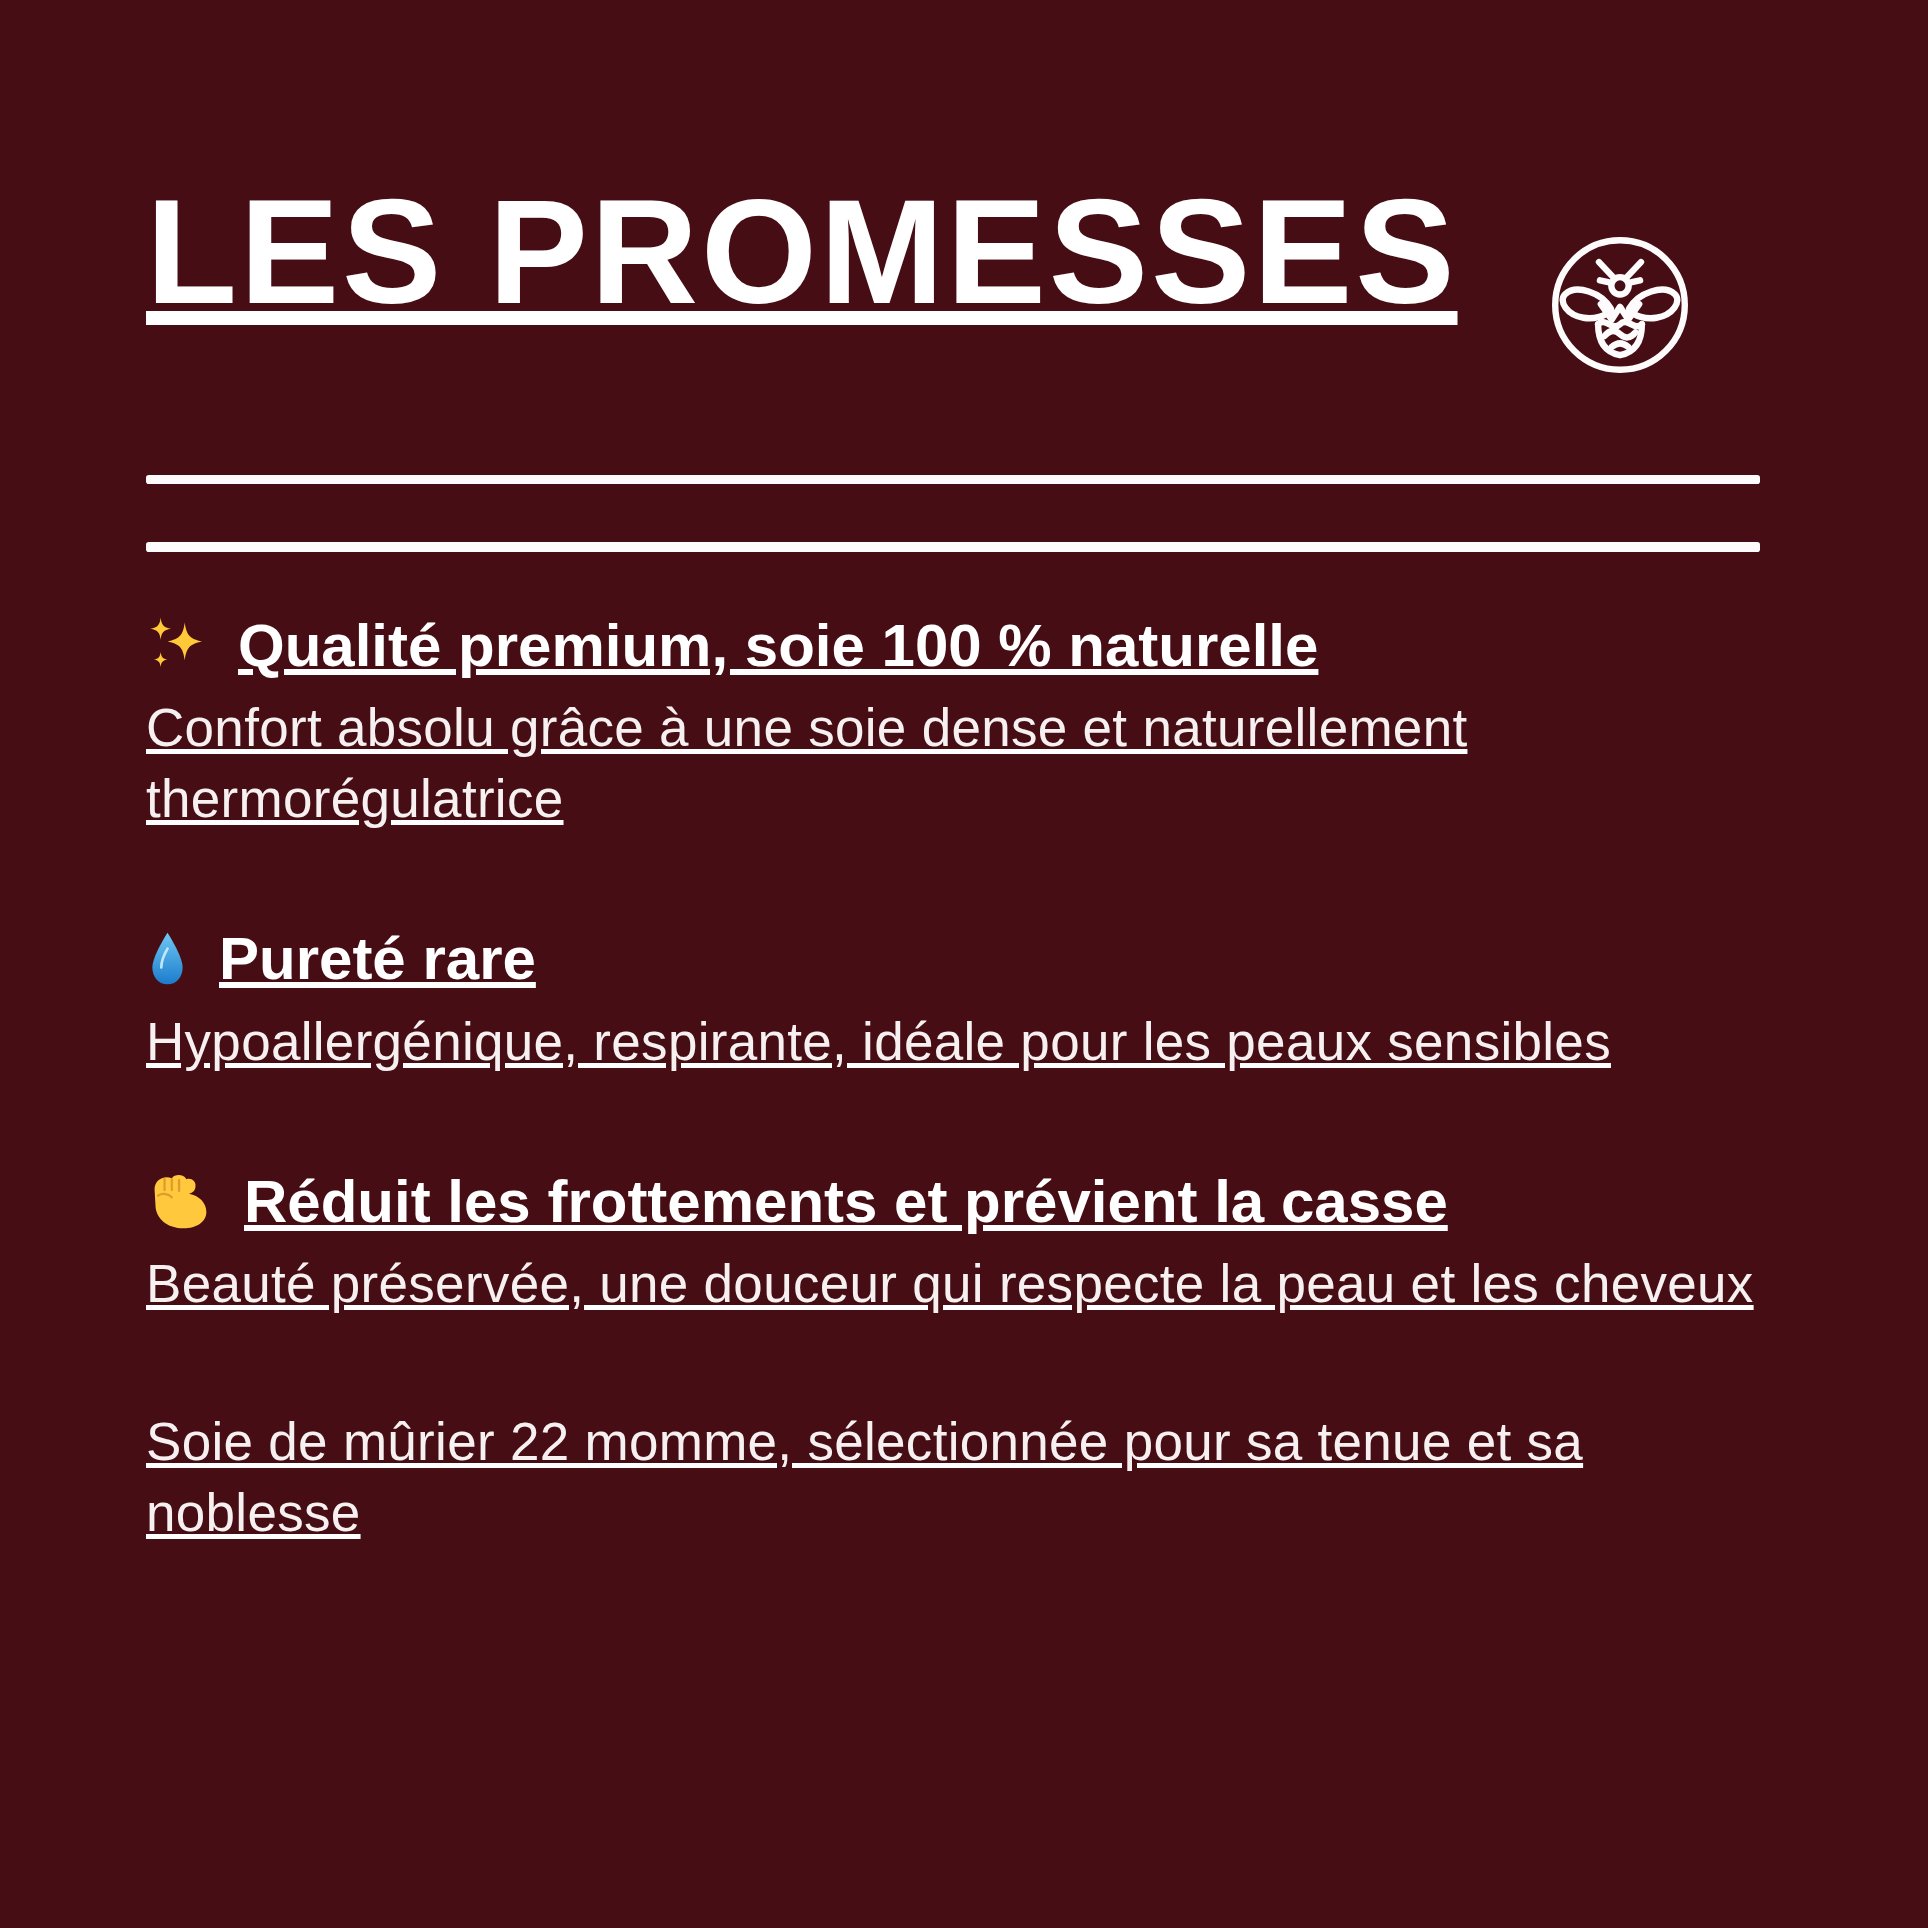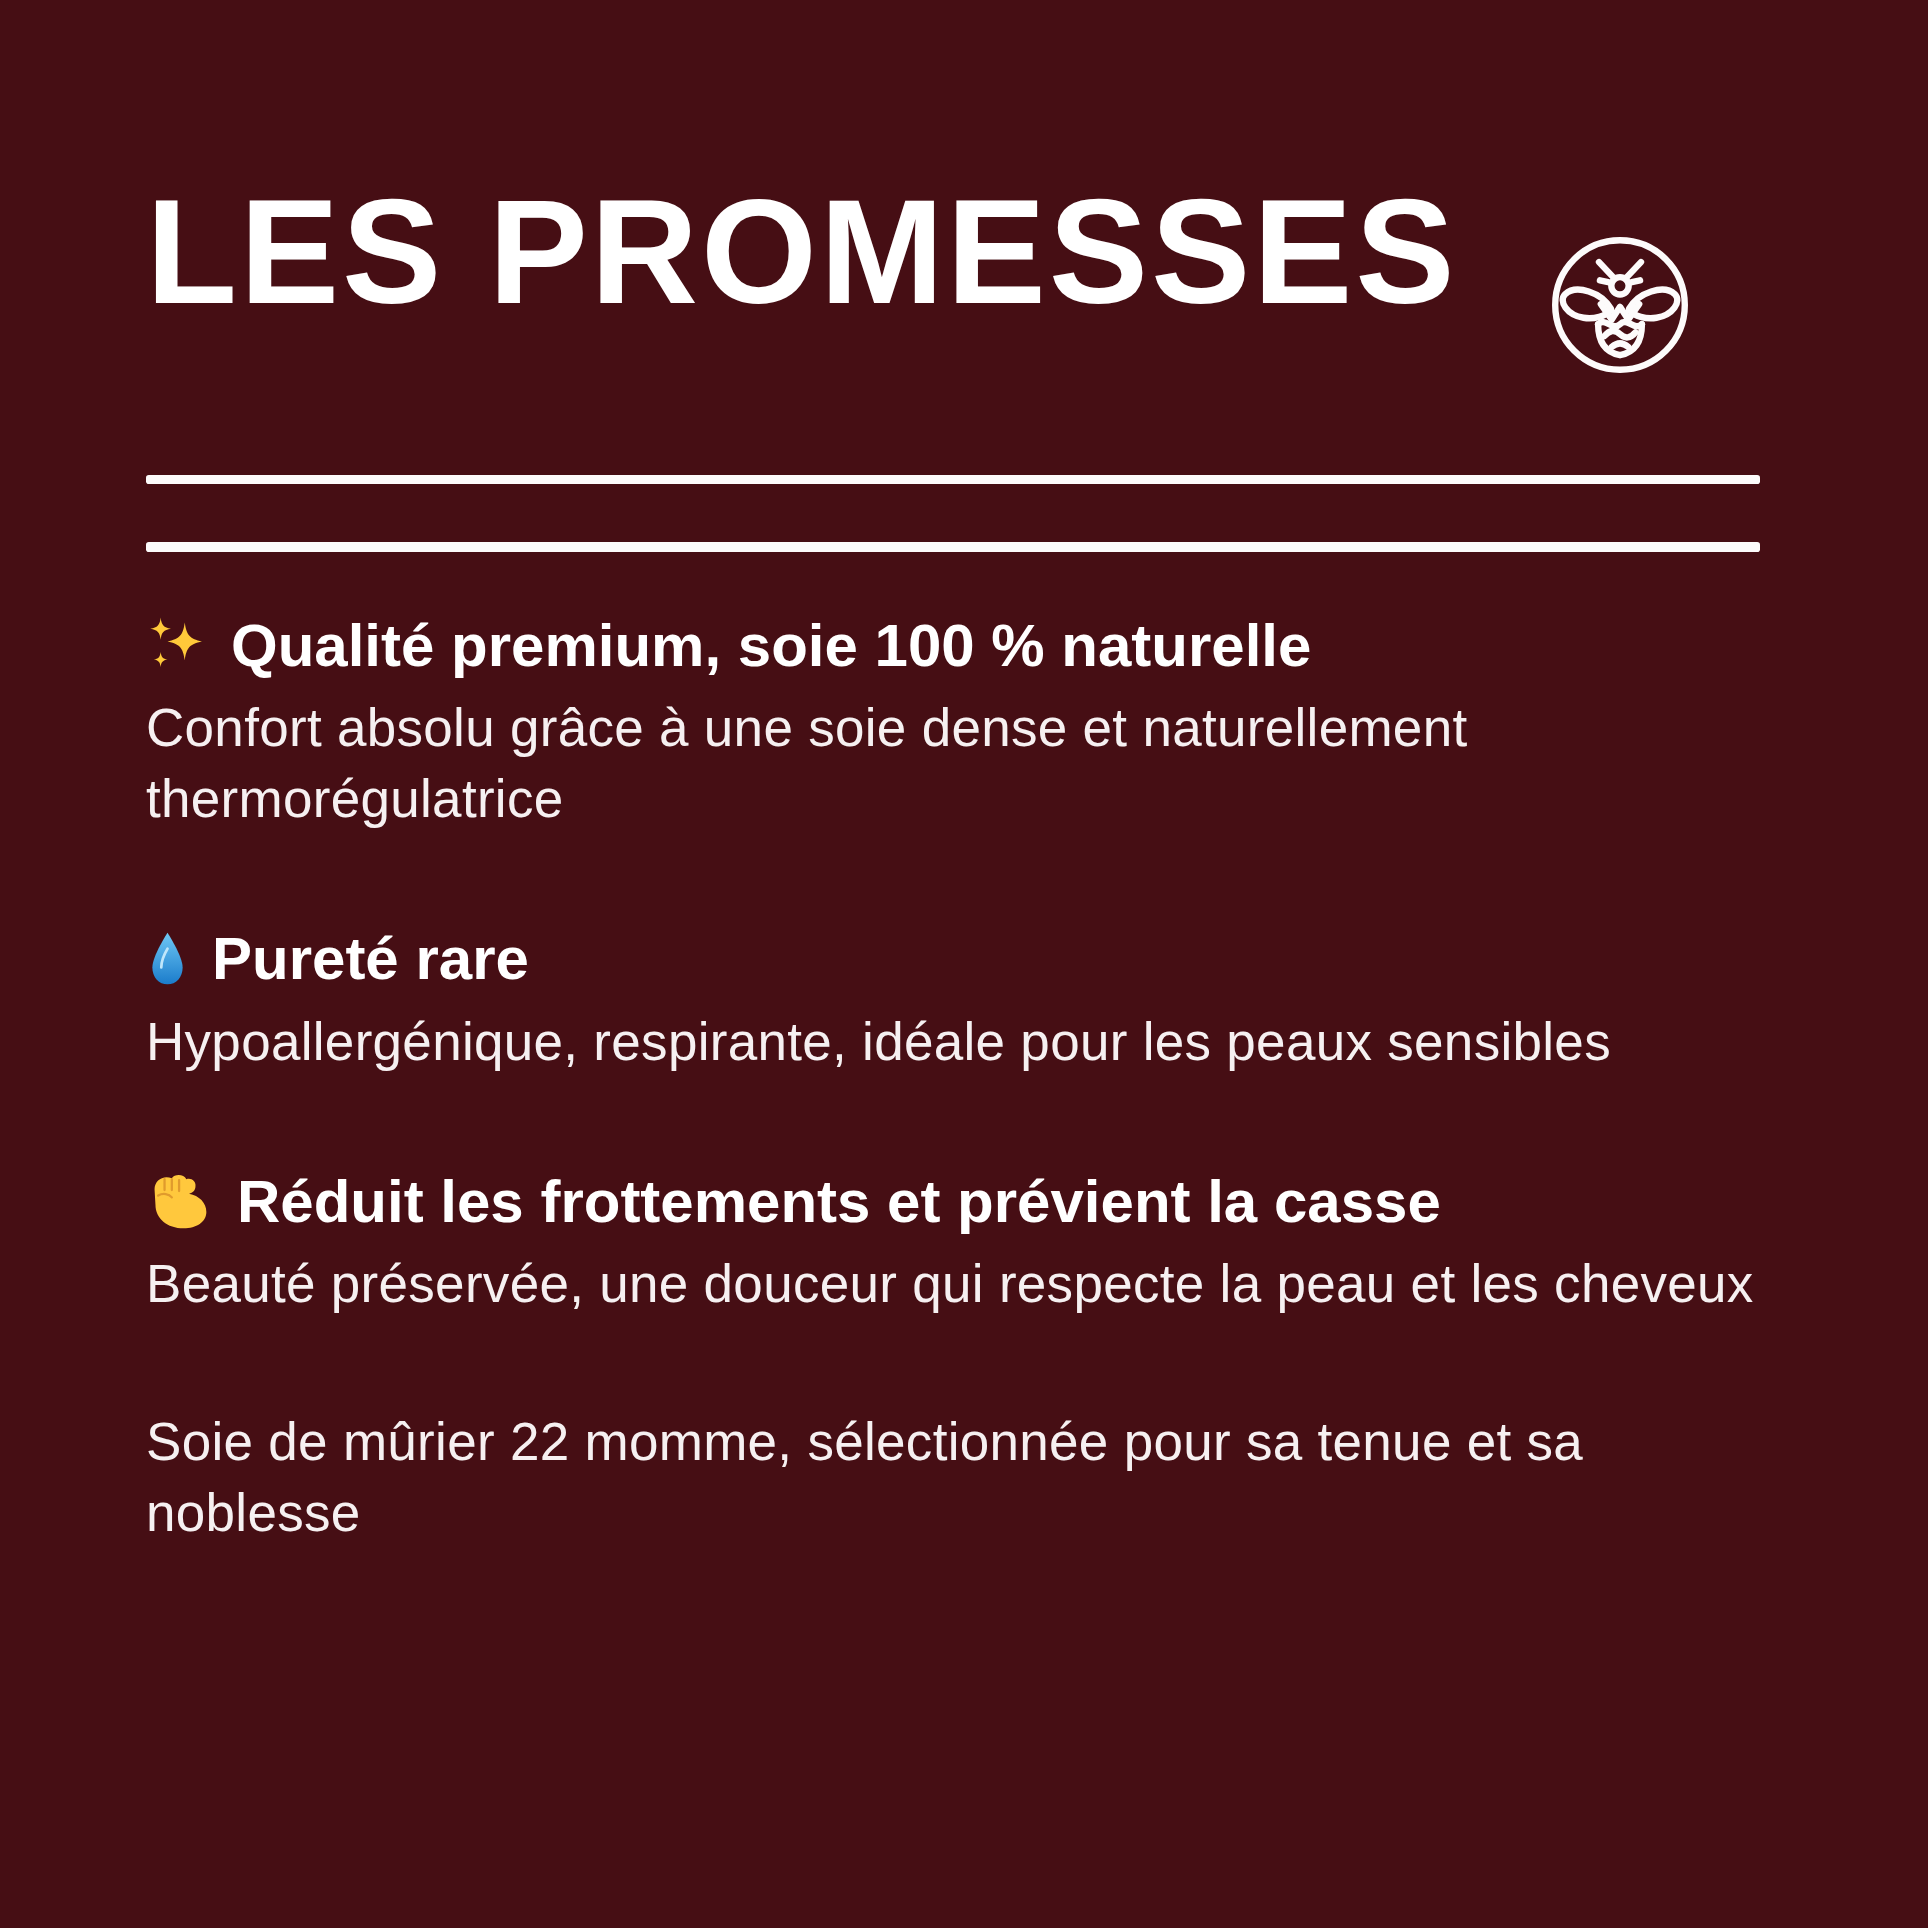--- a/index.html
+++ b/index.html
@@ -13,20 +13,21 @@
     color: #ffffff;
     font-family: "Liberation Sans", sans-serif;
     overflow: hidden;
   }
   .content {
     position: relative;
     box-sizing: border-box;
     width: 1928px;
     height: 1928px;
     padding: 174px 113px 0 146px;
+    text-decoration: underline;
   }
   .header-row {
     display: flex;
     align-items: flex-start;
   }
   .page-title {
     font-size: 149px;
     font-weight: bold;
     letter-spacing: 2.8px;
     line-height: 1.05;
@@ -51,21 +52,21 @@
     line-height: 75px;
     letter-spacing: 0.5px;
     color: #fdfbfb;
   }
   .subtitle .bold { font-weight: bold; }
   .promises { margin-top: 56px; }
   .promise { margin-bottom: 87px; }
   .promise-title {
     display: flex;
     align-items: center;
-    gap: 23px;
+    gap: 30px;
     font-size: 60px;
     font-weight: bold;
     line-height: 75px;
     color: #ffffff;
     white-space: nowrap;
   }
   .promise-title svg { flex: none; display: block; }
   .promise-body {
     margin-top: 9.4px;
     font-size: 53px;

